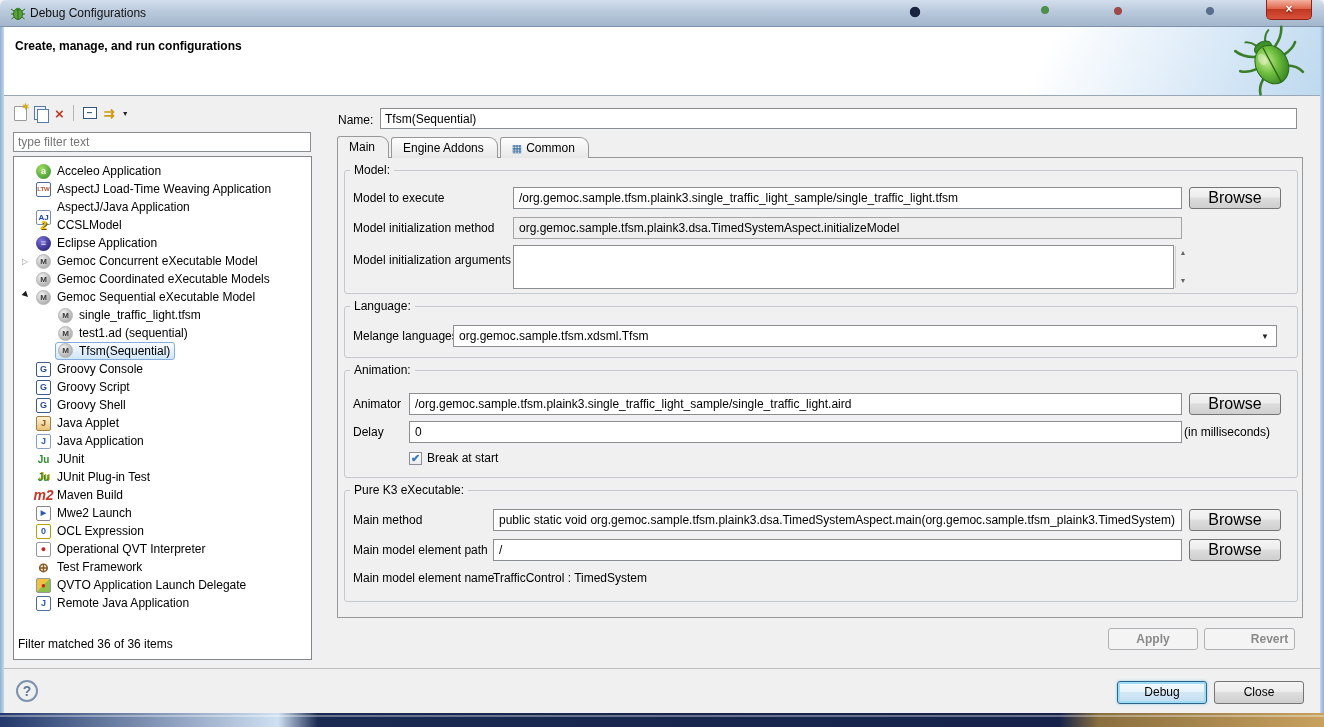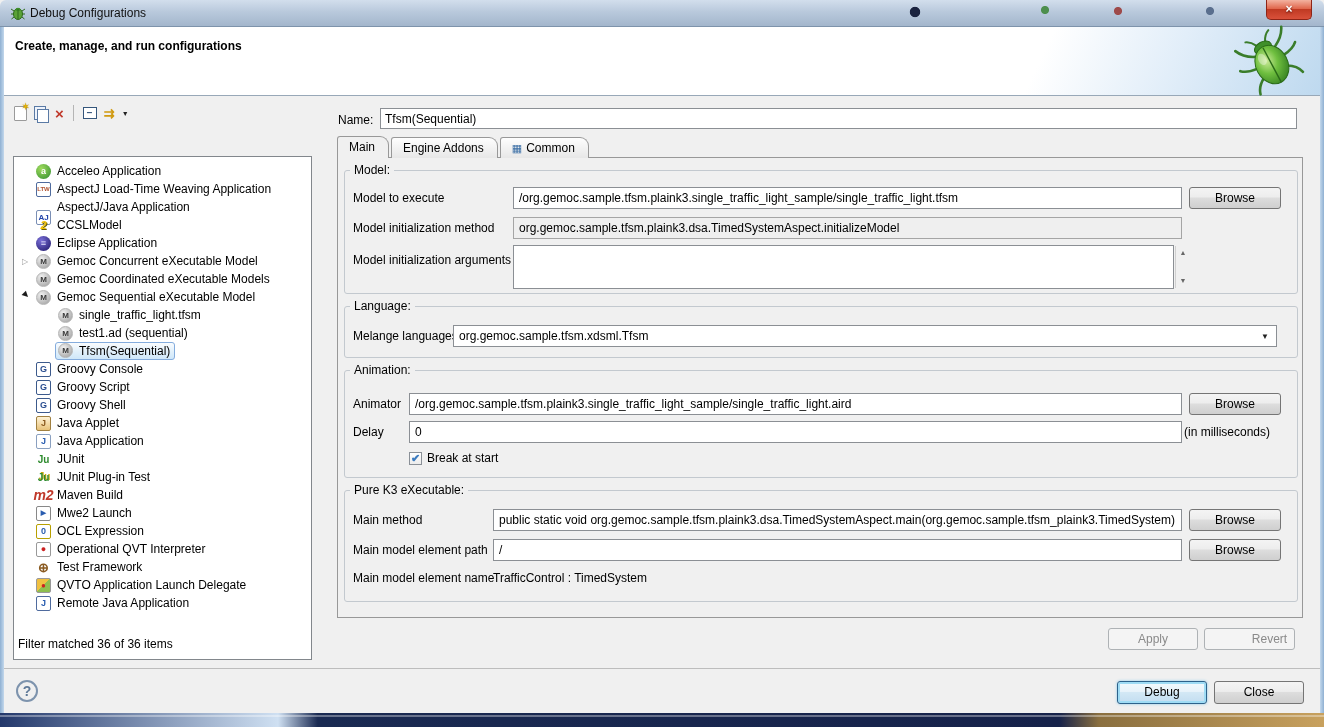--- a/index.html
+++ b/index.html
@@ -110,21 +110,21 @@
   .g-k3 { top:332px; height:112px; }
 
   .frow { position:absolute; left:0; right:0; height:22px; }
   .flabel { position:absolute; top:4px; left:8px; }
   .fvalue-text { position:absolute; top:4px; }
   .tinput { position:absolute; height:22px; border:1px solid #8b8f94; background:#fff;
     font-family:"Liberation Sans",sans-serif; font-size:12px; padding:0 5px; }
   .tinput[readonly] { background:#efefef; border-color:#a5a5a5; }
   .browse { position:absolute; right:16px; width:92px; height:22px;
     background:linear-gradient(180deg,#f4f4f4 0%,#ededed 45%,#dddddd 50%,#cfcfcf 100%);
-    border:1px solid #757575; border-radius:3px; font-family:"Liberation Sans",sans-serif; font-size:12px;
+    border:1px solid #757575; border-radius:3px; font-family:"Liberation Sans",sans-serif; font-size:16px;
     text-align:center; line-height:20px; cursor:default; }
 
   .combo { position:absolute; left:108px; right:20px; height:22px; border:1px solid #8b8f94; background:#fff;
     display:flex; align-items:center; padding:0 5px; }
   .combo-text { flex:1; }
   .combo-arrow { font-size:8px; color:#222; padding-right:2px; }
 
   .argsbox { position:absolute; left:168px; right:123px; top:0; height:44px; border:1px solid #8b8f94; background:#fff; }
   .argsbox textarea { width:100%; height:100%; border:none; resize:none; background:transparent; outline:none; }
   .mini-scroll { position:absolute; right:108px; top:1px; width:14px; height:42px; background:#f0f0f0; border-left:1px solid #d0d0d0; }
@@ -133,21 +133,21 @@
   .sa.up { top:1px; } .sa.dn { bottom:1px; }
 
   .cbrow { position:absolute; display:flex; align-items:center; gap:5px; }
   .cbox { width:13px; height:13px; border:1px solid #8a9097; background:linear-gradient(#fff,#ececec);
     color:#3b7bbf; font-size:11px; line-height:11px; text-align:center; font-weight:bold; }
   .unit { position:absolute; right:5px; top:4px; width:108px; }
 
   .btn { position:absolute; height:22px; border:1px solid #757575; border-radius:3px;
     background:linear-gradient(180deg,#f4f4f4 0%,#ededed 45%,#dddddd 50%,#cfcfcf 100%);
     font-family:"Liberation Sans",sans-serif; font-size:12px; text-align:center; line-height:20px; cursor:default; }
-  .btn.disabled { background:#f4f4f4; border-color:#aeb2b5; color:#8a8a8a; }
+  .btn.disabled { background:#f4f4f4; border-color:#aeb2b5; color:#8a8a8a;font-weight:bold; }
   .apply-btn { top:532px; right:126px; width:90px; }
   .revert-btn { top:532px; right:29px; width:91px;padding-left:40px; }
 
   
   .footer { position:absolute; top:668px; left:0; right:0; height:45px; background:#f0f0f0; border-top:1px solid #bdbdbd; }
   .help-btn { position:absolute; left:16px; top:11px; width:22px; height:22px; border:2px solid #7d93ad;
     border-radius:50%; color:#5f7a99; font-size:14px; font-weight:bold; text-align:center; line-height:19px; }
   .debug-btn { position:absolute; right:117px; top:12px; width:90px; height:23px;
     border:1px solid #2c628b; border-radius:3px; box-shadow:inset 0 0 0 2px #9fdcf5, 0 0 3px #8cc8e8;
     background:linear-gradient(180deg,#f2f9fd 0%,#e8f3fa 45%,#d3e8f5 50%,#c2ddf0 100%);
@@ -211,20 +211,21 @@
           <span class="star">✶</span>
         </span>
       <span class="ic-dup"></span>
       <span class="ic-del">×</span>
       <span class="tb-sep"></span>
       <span class="ic-col">−</span>
       <span class="ic-filter">⇉</span>
       <span class="ic-dd">▼</span>
     </div>
 
+    <input class="filter-input" placeholder="type filter text" style="">
 
     <div class="treebox">
       <div class="trow first">
           <span class="spacer"></span>
           <span class="ti ti-acceleo">a</span>
           <span class="tlabel">Acceleo Application</span>
         </div>
       <div class="trow">
           <span class="spacer"></span>
           <span class="ti ti-ltw">LTW</span>

